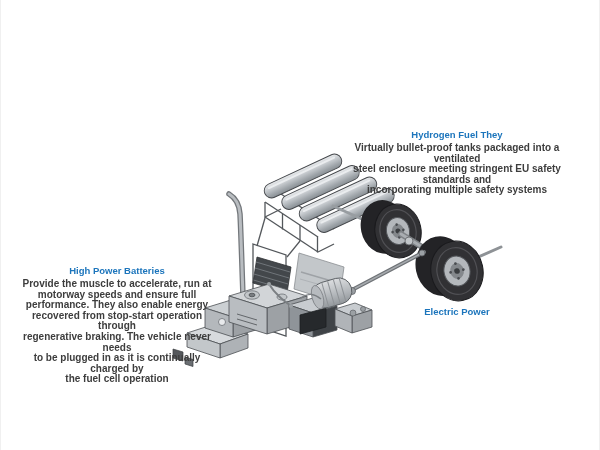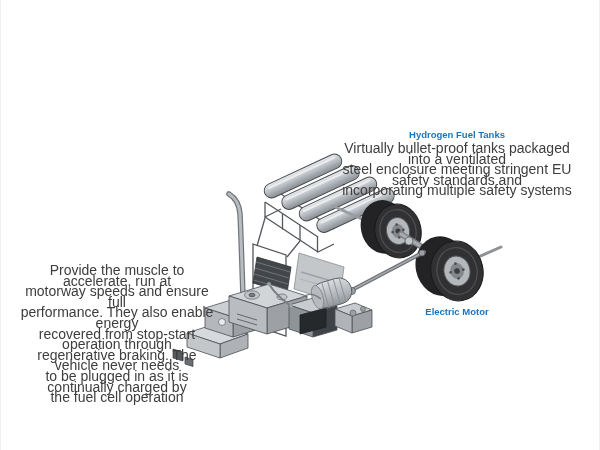--- a/index.html
+++ b/index.html
@@ -6,21 +6,21 @@
   #canvas{
     position:relative;width:600px;height:450px;background:#ffffff;overflow:hidden;
     font-family:"Liberation Sans", sans-serif;
     border-left:1px solid #f0f0f0;border-right:1px solid #f0f0f0;box-sizing:border-box;
   }
   .callout{position:absolute;text-align:center;}
   .callout .title{
     color:#1c75bc;font-weight:bold;font-size:9.5px;line-height:12px;margin-bottom:2px;
   }
   .callout .body{
-    color:#3d3d3d;font-size:14px;line-height:10.6px;white-space:pre-line;
+    color:#3d3d3d;font-size:10px;line-height:10.6px;white-space:pre-line;font-weight:bold;
   }
   #b-fuelcell{left:28px;top:151px;width:236px;}
   #b-tanks{left:332px;top:129px;width:248px;}
   #b-batteries{left:16px;top:265px;width:200px;}
   #b-motor{left:326px;top:306px;width:260px;}
   #art{position:absolute;left:0;top:0;}
 </style>
 </head>
 <body>
 
@@ -195,33 +195,34 @@
     <g fill="none">
       <path d="M268,284 C274,294 282,300 290,306" stroke="#7b7f83" stroke-width="2"></path>
       <path d="M300,298 C308,292 314,294 320,299" stroke="#7b7f83" stroke-width="1.6"></path>
       <circle cx="268" cy="284" r="2" fill="#9ba0a4"></circle>
       <circle cx="290" cy="306" r="2" fill="#9ba0a4"></circle>
     </g>
   </svg>
 
 
   <div class="callout" id="b-tanks">
-    <div class="title">Hydrogen Fuel Tanks</div>
+    <div class="title">Hydrogen Fuel They</div>
     <div class="body">Virtually bullet-proof tanks packaged into a ventilated
 steel enclosure meeting stringent EU safety standards and
 incorporating multiple safety systems</div>
   </div>
 
   <div class="callout" id="b-batteries">
+    <div class="title">High Power Batteries</div>
     <div class="body">Provide the muscle to accelerate, run at
 motorway speeds and ensure full
 performance.  They also enable energy
 recovered from stop-start operation through
 regenerative braking. The vehicle never needs
 to be plugged in as it is continually charged by
 the fuel cell operation</div>
   </div>
 
   <div class="callout" id="b-motor">
-    <div class="title">Electric Motor</div>
+    <div class="title">Electric Power</div>
   </div>
 
 </div>
 
 </body></html>

